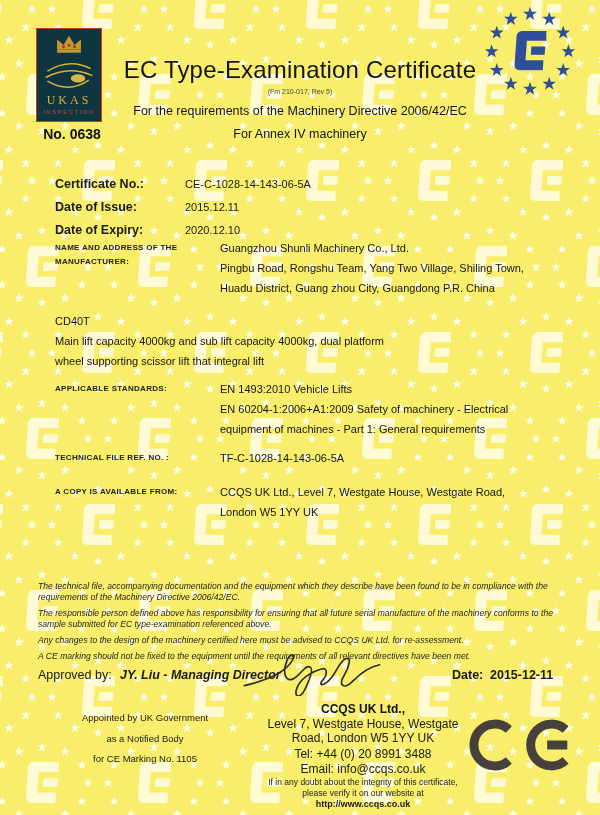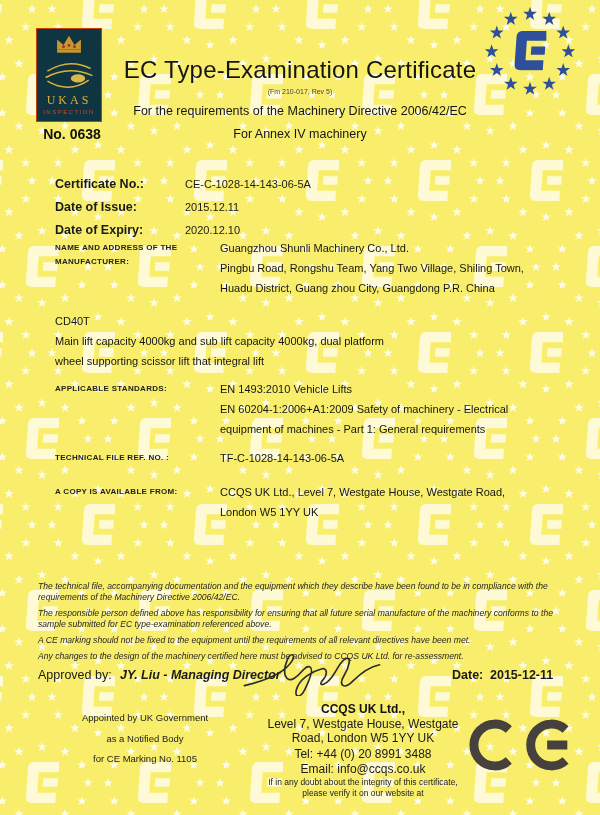--- a/index.html
+++ b/index.html
@@ -1078,22 +1078,22 @@
       <div class="sec sec5">
         <div class="slbl">A COPY IS AVAILABLE FROM:</div>
         <div class="sval ml">CCQS UK Ltd., Level 7, Westgate House, Westgate Road,
 London W5 1YY UK</div>
       </div>
     </div>
 
     <div class="fineprint">
       <p>The technical file, accompanying documentation and the equipment which they describe have been found to be in compliance with the requirements of the Machinery Directive 2006/42/EC.</p>
       <p>The responsible person defined above has responsibility for ensuring that all future serial manufacture of the machinery conforms to the sample submitted for EC type-examination referenced above.</p>
+      <p>Any changes to the design of the machinery certified here must be advised to CCQS UK Ltd. for re-assessment.</p>
       <p>A CE marking should not be fixed to the equipment until the requirements of all relevant directives have been met.</p>
-      <p>Any changes to the design of the machinery certified here must be advised to CCQS UK Ltd. for re-assessment.</p>
     </div>
 
     <div class="approval">
       <span class="ap-lbl">Approved by:</span>
       <span class="ap-name">JY. Liu - Managing Director</span>
       <svg class="signature" viewBox="0 0 140 50">
         <path d="M4 40 C30 34 44 26 50 16 C54 9 48 8 45 16 C40 28 44 38 52 33 C60 28 62 20 67 22 C71 24 66 36 62 44 C58 52 52 52 54 44 C57 33 70 26 78 24 C84 22 84 30 80 34 C74 40 80 42 88 32 C94 24 96 16 102 14 C107 12 105 22 100 30 C94 40 100 44 108 36 C116 28 124 22 134 20" stroke="#2b2b2b" stroke-width="1.6" fill="none" stroke-linecap="round"></path>
       </svg>
       <span class="ap-date-lbl">Date:</span>
       <span class="ap-date">2015-12-11</span>
@@ -1104,20 +1104,21 @@
 for CE Marking No. 1105</div>
 
     <div class="foot-center">
       <div class="fc-name">CCQS UK Ltd.,</div>
       <div class="fc-addr ml">Level 7, Westgate House, Westgate
 Road, London W5 1YY UK</div>
       <div class="fc-tel">Tel: +44 (0) 20 8991 3488</div>
       <div class="fc-email">Email: info@ccqs.co.uk</div>
       <div class="fc-note ml">If in any doubt about the integrity of this certificate,
 please verify it on our website at</div>
+      <div class="fc-url">http://www.ccqs.co.uk</div>
     </div>
 
     <svg class="ce-mark" viewBox="0 0 150 72">
       <g stroke="#46413c" stroke-width="12" fill="none">
         <path d="M54.7 15.2 A28 28 0 1 0 54.7 56.8"></path>
         <path d="M130.7 15.2 A28 28 0 1 0 130.7 56.8"></path>
         <path d="M106 36 H133"></path>
       </g>
     </svg>
 

